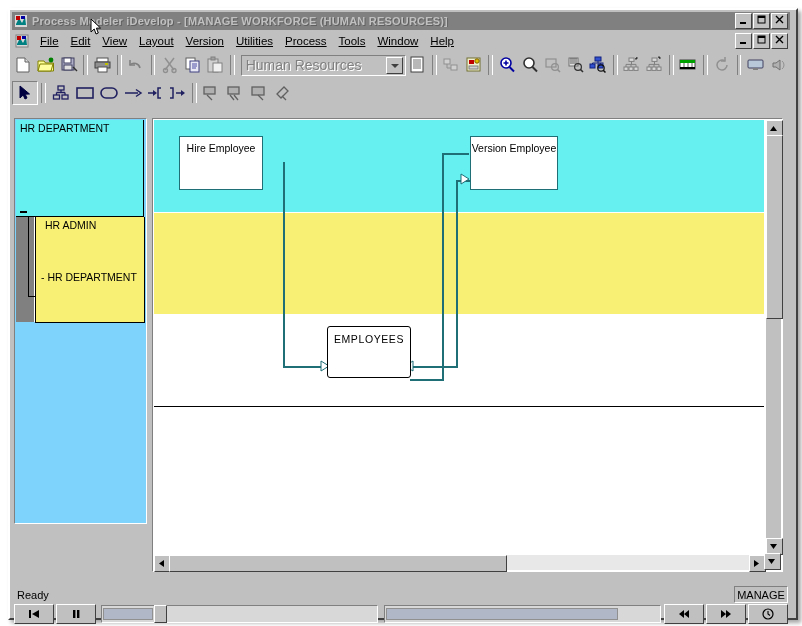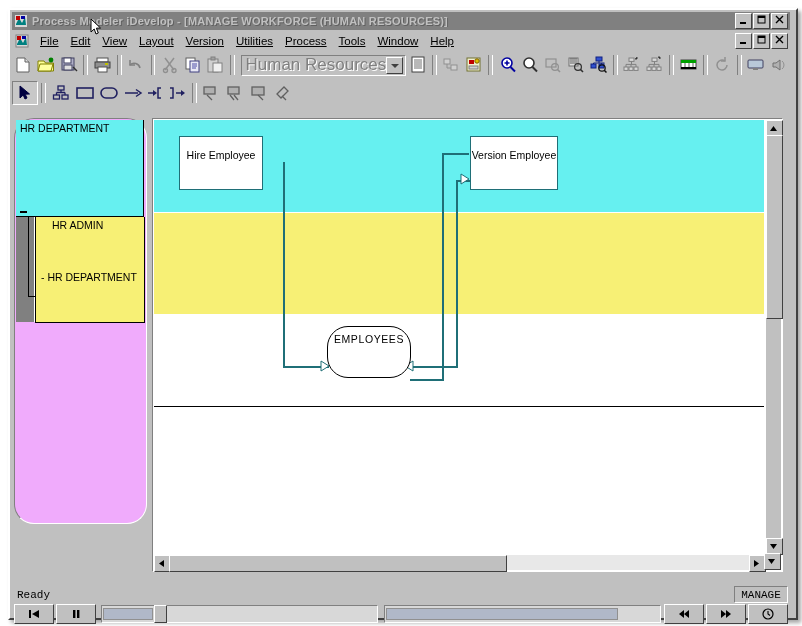--- a/index.html
+++ b/index.html
@@ -24,50 +24,50 @@
   .menu-item u{text-decoration:underline;margin-top:33px;}
   .menu-spacer{flex:1;}
   .toolbar{position:absolute;left:2px;background:#c0c0c0;display:flex;align-items:center;}
   .tb1{top:42px;left:2px;width:778px;height:26px;}
   .tb2{top:70px;left:2px;width:778px;height:26px;}
   .tbl-btn{width:24px;height:22px;margin:0 0px;display:flex;align-items:center;justify-content:center;position:relative;}
   .tbl-btn.pressed{border-top:1px solid #808080;border-left:1px solid #808080;border-right:1px solid #ffffff;border-bottom:1px solid #ffffff;background:#c8c8c8;}
   .tb-div{width:3px;height:20px;margin:0 3px;border-left:1px solid #808080;border-right:1px solid #ffffff;}
   .combo{width:172px;height:19px;background:#c0c0c0;border-top:1px solid #808080;border-left:1px solid #808080;
          border-right:1px solid #ffffff;border-bottom:1px solid #ffffff;display:flex;align-items:center;margin-left:3px;}
-  .combo .ctext{flex:1;font-size:17px;color:#808080;padding-left:4px;white-space:nowrap;overflow:hidden;text-shadow:1px 1px 0 #fff;}
+  .combo .ctext{flex:1;font-size:14px;color:#808080;padding-left:4px;white-space:nowrap;overflow:hidden;text-shadow:1px 1px 0 #fff;}
   .combo .carrow{width:15px;height:15px;margin-right:2px;background:#c0c0c0;border-top:1px solid #ffffff;border-left:1px solid #ffffff;
         border-right:1px solid #404040;border-bottom:1px solid #404040;position:relative;}
   .combo .carrow:after{content:"";position:absolute;left:4px;top:6px;border-left:4px solid transparent;border-right:4px solid transparent;border-top:4px solid #404040;}
   
   .client{position:absolute;left:4px;top:98px;width:774px;height:474px;background:#c0c0c0;}
-  .lpane{position:absolute;left:0px;top:10px;width:131px;height:404px;background:#f0abfc;
-         border-top:1px solid #808080;border-left:1px solid #808080;border-right:1px solid #ffffff;border-bottom:1px solid #ffffff;border-radius:20px;}
+  .lpane{position:absolute;left:0px;top:10px;width:131px;height:404px;background:#7dd3fc;
+         border-top:1px solid #808080;border-left:1px solid #808080;border-right:1px solid #ffffff;border-bottom:1px solid #ffffff;}
   .lane-label{position:absolute;font-size:10.5px;color:#000;white-space:nowrap;}
   .rpane{position:absolute;left:138px;top:10px;width:629px;height:452px;background:#ffffff;
          border-top:1px solid #808080;border-left:1px solid #808080;border-right:1px solid #ffffff;border-bottom:1px solid #ffffff;}
   .canvas{position:absolute;left:1px;top:1px;width:610px;height:432px;background:#ffffff;overflow:hidden;}
   .band{position:absolute;left:0;width:610px;}
   .pbox{position:absolute;background:#ffffff;border:1px solid #1f6f77;}
-  .pbox .plabel{font-size:10.5px;color:#000;text-align:center;padding-top:12px;line-height:12px;}
-  .ebox{position:absolute;background:#ffffff;border:1px solid #000000;border-radius:21px;}
+  .pbox .plabel{font-size:10.5px;color:#000;text-align:center;padding-top:5px;line-height:12px;}
+  .ebox{position:absolute;background:#ffffff;border:1px solid #000000;border-radius:3px;}
   .ebox .elabel{font-size:10.5px;color:#000;text-align:center;padding-top:6px;letter-spacing:.6px;}
   .flow{position:absolute;background:#1f6f77;}
   
   .vsb{position:absolute;right:1px;top:1px;width:15px;bottom:16px;background:#c0c0c0;}
   .hsb{position:absolute;left:1px;bottom:1px;right:16px;height:15px;background:#e8e8e8;}
   .sbtn{background:#c0c0c0;border-top:1px solid #ffffff;border-left:1px solid #ffffff;
         border-right:1px solid #404040;border-bottom:1px solid #404040;position:absolute;}
   .thumb{background:#c0c0c0;border-top:1px solid #ffffff;border-left:1px solid #ffffff;
         border-right:1px solid #404040;border-bottom:1px solid #404040;position:absolute;}
   
   .statusbar{position:absolute;left:4px;top:576px;width:774px;height:17px;display:flex;align-items:center;}
   .sfield{height:15px;border-top:1px solid #808080;border-left:1px solid #808080;
           border-right:1px solid #ffffff;border-bottom:1px solid #ffffff;font-size:11px;color:#000;
-          display:flex;align-items:center;padding:0 3px;background:#c0c0c0;font-family:Liberation Mono, monospace;}
+          display:flex;align-items:center;padding:0 3px;background:#c0c0c0;}
   .transport{position:absolute;left:4px;top:594px;width:774px;height:20px;display:flex;align-items:center;}
   .tpbtn{width:38px;height:18px;background:#c0c0c0;border-top:1px solid #ffffff;border-left:1px solid #ffffff;
         border-right:1px solid #404040;border-bottom:1px solid #404040;display:flex;align-items:center;justify-content:center;
         font-size:10px;color:#000;margin-right:2px;}
   .slider{flex:1;height:16px;background:#d8d8d8;border-top:1px solid #808080;border-left:1px solid #808080;
         border-right:1px solid #ffffff;border-bottom:1px solid #ffffff;position:relative;margin:0 3px;}
   .sliderfill{position:absolute;left:1px;top:2px;height:10px;background:#b0b8c8;border:1px solid #909090;}
   .cursor{position:absolute;width:11px;height:17px;z-index:50;}
 </style>
 </head>
@@ -398,21 +398,21 @@
       <div style="position:absolute;left:1px;top:1px;width:127px;height:96px;background:#66F0F0;border-right:1px solid #000;border-bottom:1px solid #000;">
         <span class="lane-label" style="left:4px;top:2px;">HR DEPARTMENT</span>
         <span style="position:absolute;left:4px;bottom:3px;width:7px;height:2px;background:#000;"></span>
       </div>
 
       <div style="position:absolute;left:1px;top:98px;width:127px;height:105px;background:#ffffff;">
         <div style="position:absolute;left:0;top:0;width:18px;height:105px;background:#808080;"></div>
         <div style="position:absolute;left:12px;top:0px;width:1px;height:80px;background:#000;"></div>
         <div style="position:absolute;left:12px;top:79px;width:8px;height:1px;background:#000;"></div>
         <div style="position:absolute;left:19px;top:0;width:108px;height:105px;background:#F7F075;border-left:1px solid #000;border-right:1px solid #000;border-bottom:1px solid #000;">
-          <span class="lane-label" style="left:16px;top:2px;text-align:center;">HR ADMIN</span>
+          <span class="lane-label" style="left:9px;top:2px;text-align:center;">HR ADMIN</span>
           <span class="lane-label" style="left:5px;top:54px;">- HR DEPARTMENT</span>
         </div>
       </div>
 
     </div>
 
     <div class="rpane">
       <div class="canvas">
 
         <div class="band" style="top:0px;height:92px;background:#66F0F0;"></div>

